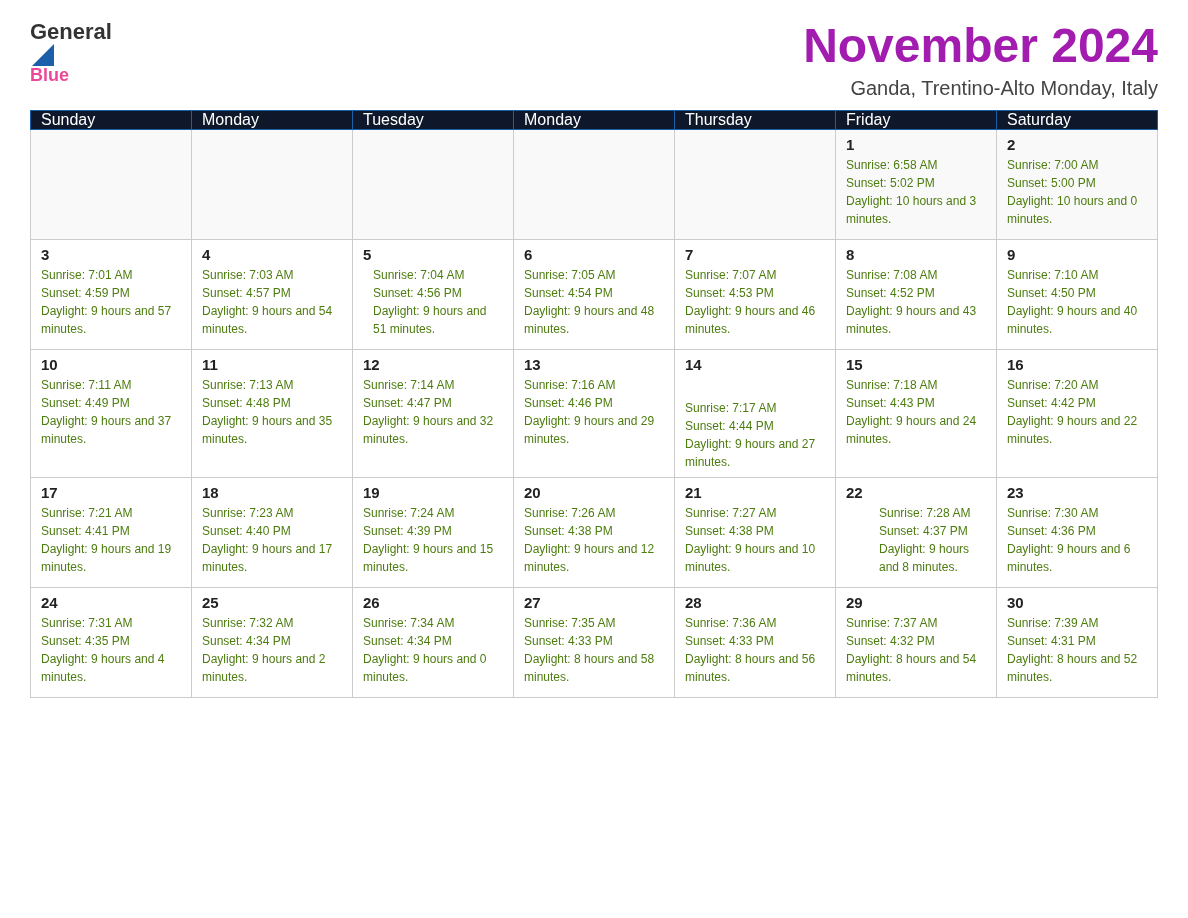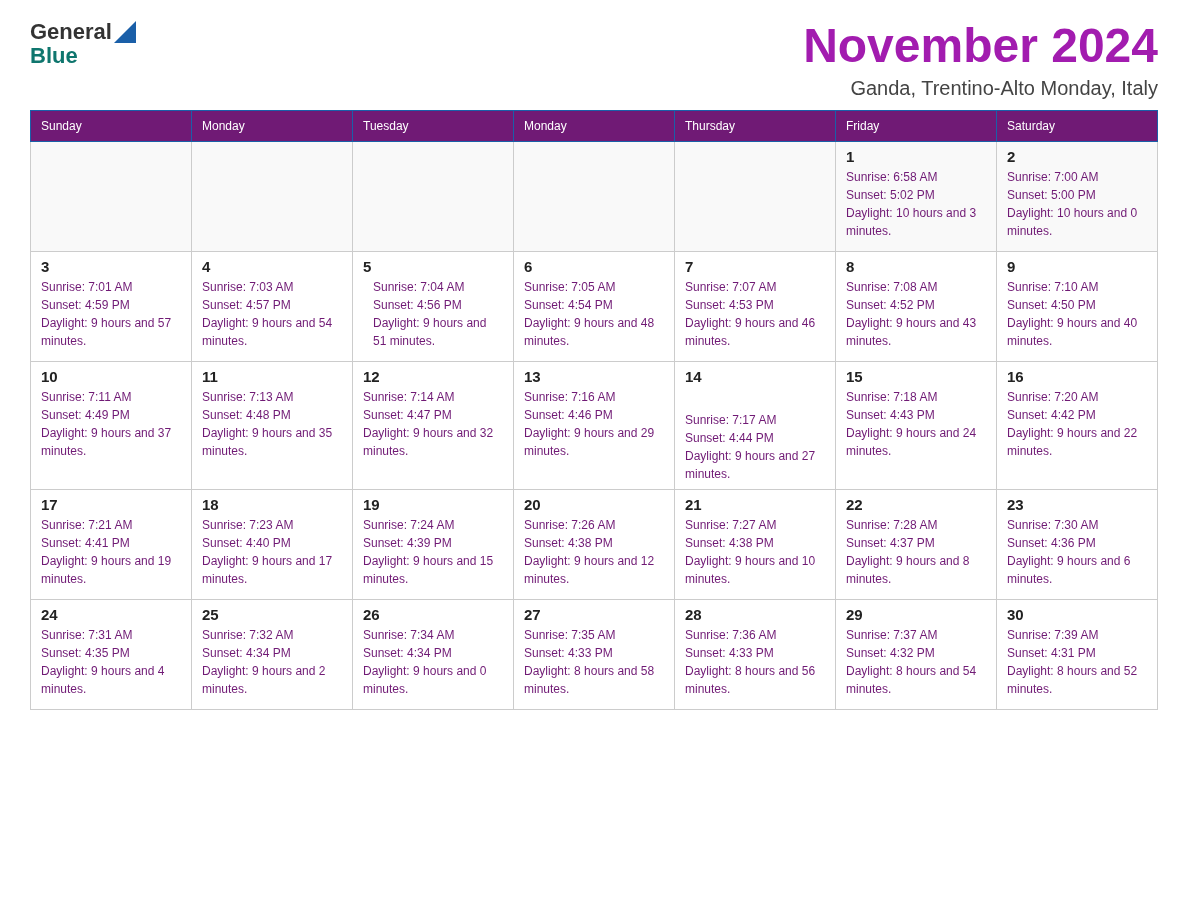--- a/index.html
+++ b/index.html
@@ -20,23 +20,23 @@
       display: flex;
       align-items: center;
       gap: 4px;
     }
     .logo-text-general {
       font-size: 22px;
       font-weight: bold;
       color: #333;
     }
     .logo-text-blue {
-      font-size: 22px;
+      font-size: 18px;
       font-weight: bold;
-      color: #0f766e;
+      color: #ec4899;
     }
     .title-area {
       text-align: right;
     }
     .month-title {
       font-size: 48px;
       font-weight: bold;
       color: #a21caf;
       line-height: 1.1;
     }
@@ -44,25 +44,25 @@
       font-size: 20px;
       color: #444;
       margin-top: 4px;
     }
     .calendar {
       width: 100%;
       border-collapse: collapse;
       margin-top: 8px;
     }
     .calendar thead tr th {
-      background-color: #701a75;
+      background-color: #0f172a;
       color: #fff;
-      font-size: 12px;
+      font-size: 16px;
       font-weight: normal;
-      padding: 8px 10px;
+      padding: 0 10px;
       text-align: left;
       border: 1px solid #1a5fa8;
     }
     .calendar tbody tr td {
       vertical-align: top;
       padding: 6px 10px;
       border: 1px solid #ccc;
       font-size: 12.5px;
       color: #333;
       min-width: 140px;
@@ -72,40 +72,40 @@
     }
     .calendar tbody tr td .day-number {
       font-size: 15px;
       font-weight: bold;
       color: #222;
       display: block;
       margin-bottom: 3px;
     }
     .calendar tbody tr td .day-info {
       font-size: 12px;
-      color: #701a75;
+      color: #4d7c0f;
       line-height: 1.5;
     }
     .calendar tbody tr:first-child td {
       background: #f9f9f9;
     }
     .calendar tbody tr td:empty {
       background: #f9f9f9;
     }
     .empty-cell {
       background: #f9f9f9;
     }
   </style>
 </head>
 <body>
 
 <div class="header">
   <div class="logo">
     <div style="display:flex; flex-direction:column; line-height:1.1;">
-      <span style="display:flex; align-items:center;">
+      <span style="display:flex; align-items:flex-start;flex-direction:column;">
         <span class="logo-text-general">General</span>
         <svg width="22" height="22" viewBox="0 0 22 22" style="margin-left:2px;">
           <polygon points="0,22 22,22 22,0" fill="#1a5fa8"></polygon>
         </svg>
       </span>
       <span class="logo-text-blue">Blue</span>
     </div>
   </div>
   <div class="title-area">
     <div class="month-title">November 2024</div>
@@ -259,21 +259,21 @@
 Daylight: 9 hours and 12 minutes.</div>
         </td>
         <td>
           <span class="day-number">21</span>
           <div class="day-info" style="white-space: pre-line;">Sunrise: 7:27 AM
 Sunset: 4:38 PM
 Daylight: 9 hours and 10 minutes.</div>
         </td>
         <td>
           <span class="day-number">22</span>
-          <div class="day-info" style="white-space: pre-line;">Sunrise: 7:28 AM
+          <div class="day-info" style="white-space: pre-line; margin-left: 33px;">Sunrise: 7:28 AM
 Sunset: 4:37 PM
 Daylight: 9 hours and 8 minutes.</div>
         </td>
         <td>
           <span class="day-number">23</span>
           <div class="day-info" style="white-space: pre-line;">Sunrise: 7:30 AM
 Sunset: 4:36 PM
 Daylight: 9 hours and 6 minutes.</div>
         </td>
       </tr>

